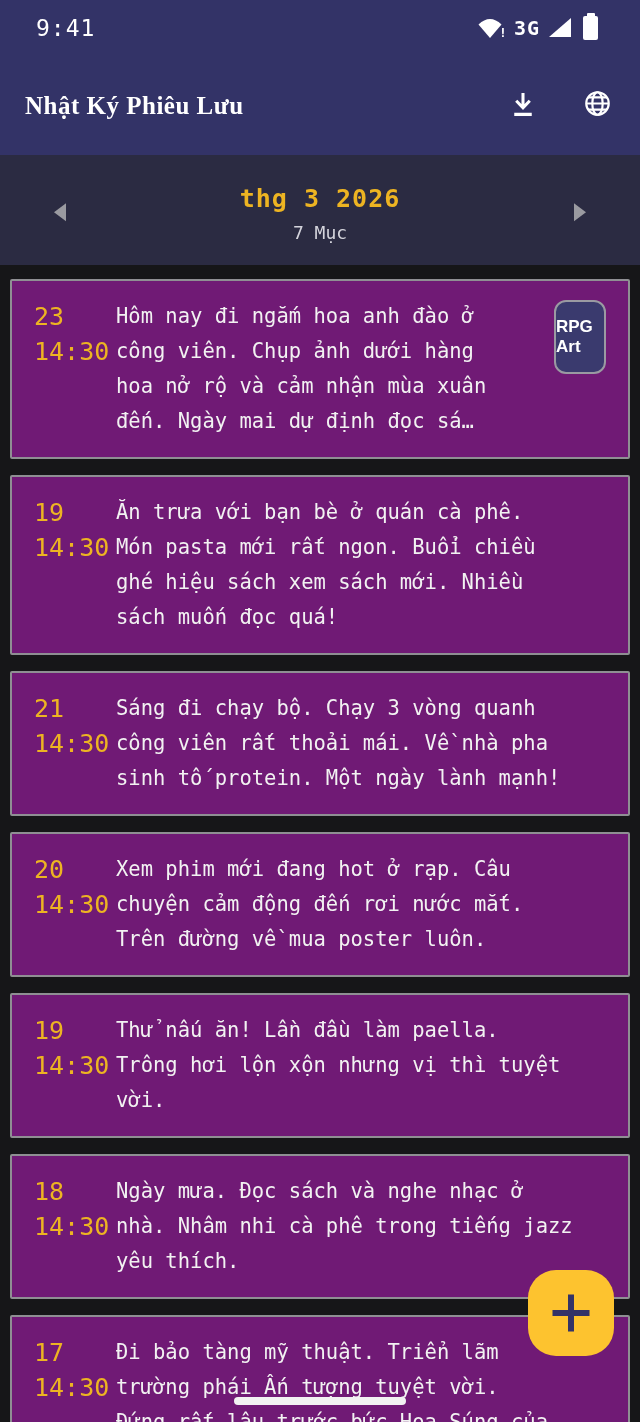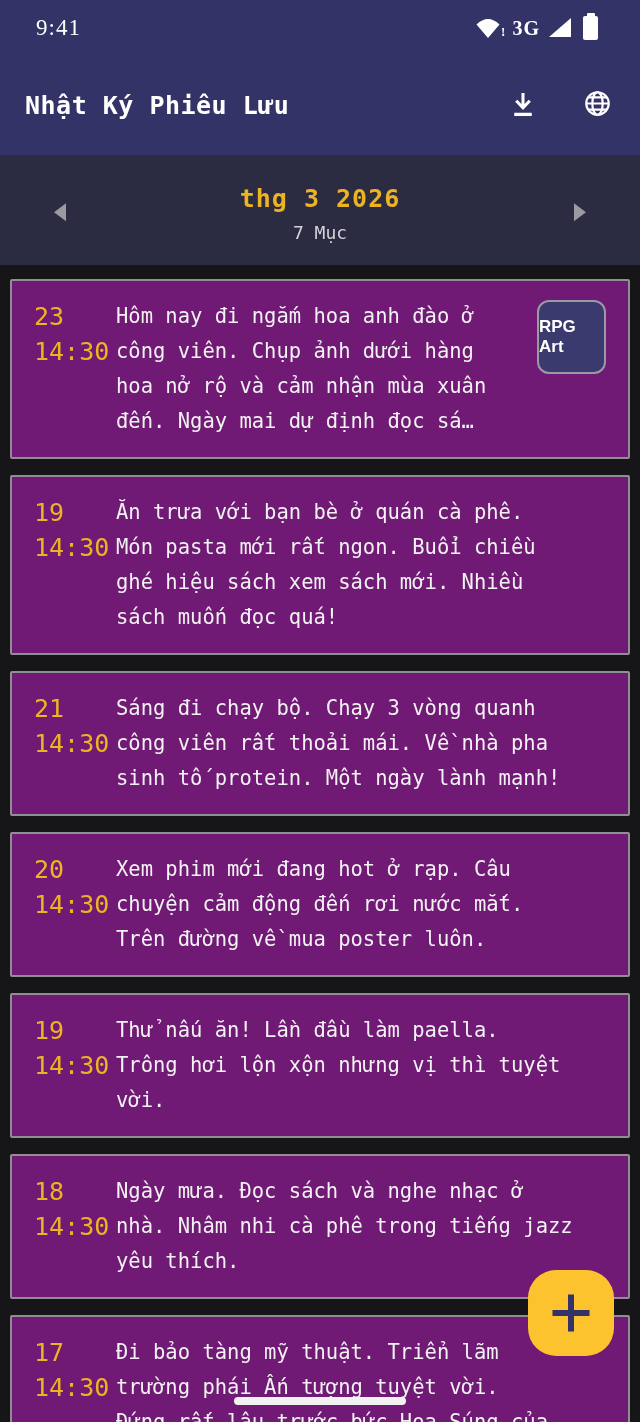--- a/index.html
+++ b/index.html
@@ -8,36 +8,35 @@
     background:#161618;
     font-family:"DejaVu Sans Mono", monospace;
     position:relative;
   }
 
   
   .status-bar {
     height:56px; background:#333367; color:#ffffff;
     display:flex; align-items:center; justify-content:space-between;
     padding:0 42px 0 36px;
-    font-family:Liberation Serif, serif;
   }
   .status-time { font-size:23px; letter-spacing:1px; }
   .status-icons { display:flex; align-items:center; gap:9px; }
   .wifi-wrap { position:relative; width:28px; height:24px; }
   .wifi-wrap svg { position:absolute; left:0; top:1px; }
   .wifi-excl { position:absolute; right:-2px; bottom:0; font-size:13px; font-weight:bold; color:#ffffff; }
   .net-label { font-size:20px; font-weight:600; letter-spacing:1px; }
   .signal-tri { width:0; height:0; border-left:22px solid transparent; border-bottom:19px solid #ffffff; margin-bottom:2px; }
   .battery { width:15px; height:24px; background:#ffffff; border-radius:2px; position:relative; margin-left:3px; }
   .battery:before { content:""; position:absolute; top:-3px; left:3.5px; width:8px; height:3px; background:#ffffff; border-radius:1px 1px 0 0; }
 
   
   .app-bar {
     height:99px; background:#333367; color:#ffffff;
-    display:flex; align-items:center; padding:0 28px 0 25px;
+    display:flex; align-items:center; padding:0 28px 0 25px;font-family:Liberation Serif, serif;
   }
   .app-title { font-size:25px; font-weight:bold; letter-spacing:0.5px; flex:1; }
   .app-bar-actions { display:flex; align-items:center; gap:44px; }
   .icon-btn { width:30px; height:30px; display:flex; align-items:center; justify-content:center; cursor:pointer; }
 
   
   .month-nav {
     height:110px; background:#2b2b42; position:relative;
     display:flex; flex-direction:column; align-items:center; justify-content:center;
     padding-top:6px;
@@ -53,21 +52,21 @@
   
   .entry-list { padding:14px 10px 0 10px; display:flex; flex-direction:column; gap:16px; }
   .entry-card {
     background:#701a75; border:2px solid #8f8f93; border-radius:2px;
     display:flex; position:relative; padding:18px 10px 18px 0;
   }
   .entry-datetime { width:104px; flex:none; padding-left:22px; color:#edb422; font-size:25px; line-height:35px; }
   .entry-text { flex:1; color:#f2f2f2; font-size:20.5px; line-height:35px; white-space:pre-line; }
   .entry-card.has-badge .entry-text { padding-right:112px; }
   .rpg-badge {
-    position:absolute; top:19px; right:22px; width:69px; height:74px;
+    position:absolute; top:19px; right:22px; width:52px; height:74px;
     background:#3a3a6e; border:2px solid #9a9aa2; border-radius:12px;
     color:#ffffff; font-family:"Liberation Sans", sans-serif; font-size:17px; font-weight:600;
     display:flex; align-items:center; justify-content:center; cursor:pointer;
   }
 
   
   .fab {
     position:absolute; left:528px; top:1270px; width:86px; height:86px;
     background:#fdc32f; border-radius:28px; cursor:pointer; z-index:5;
   }

